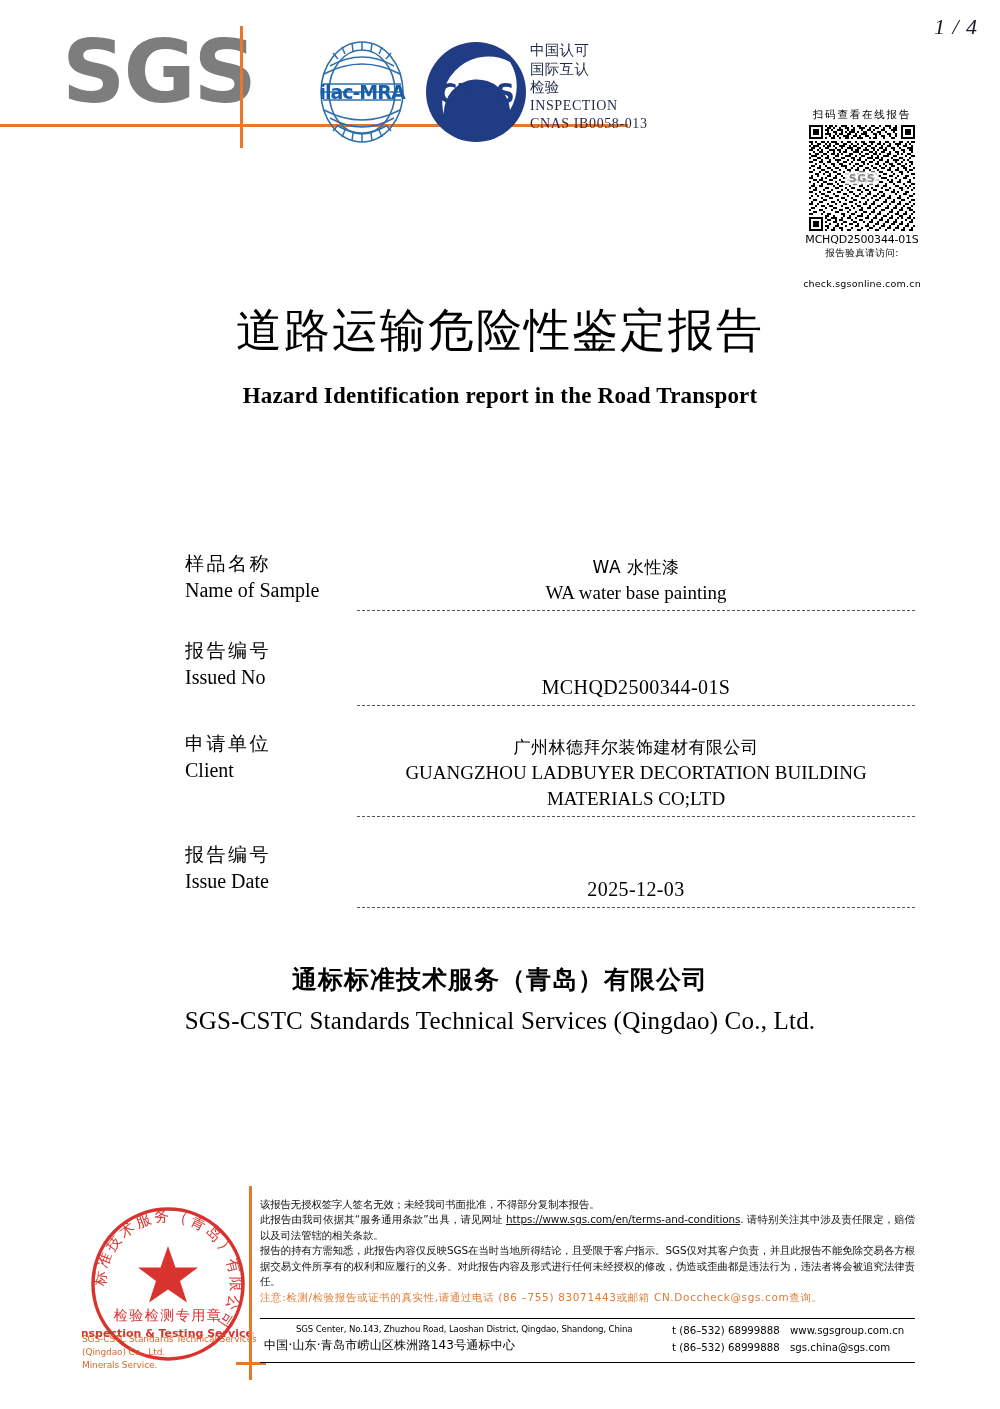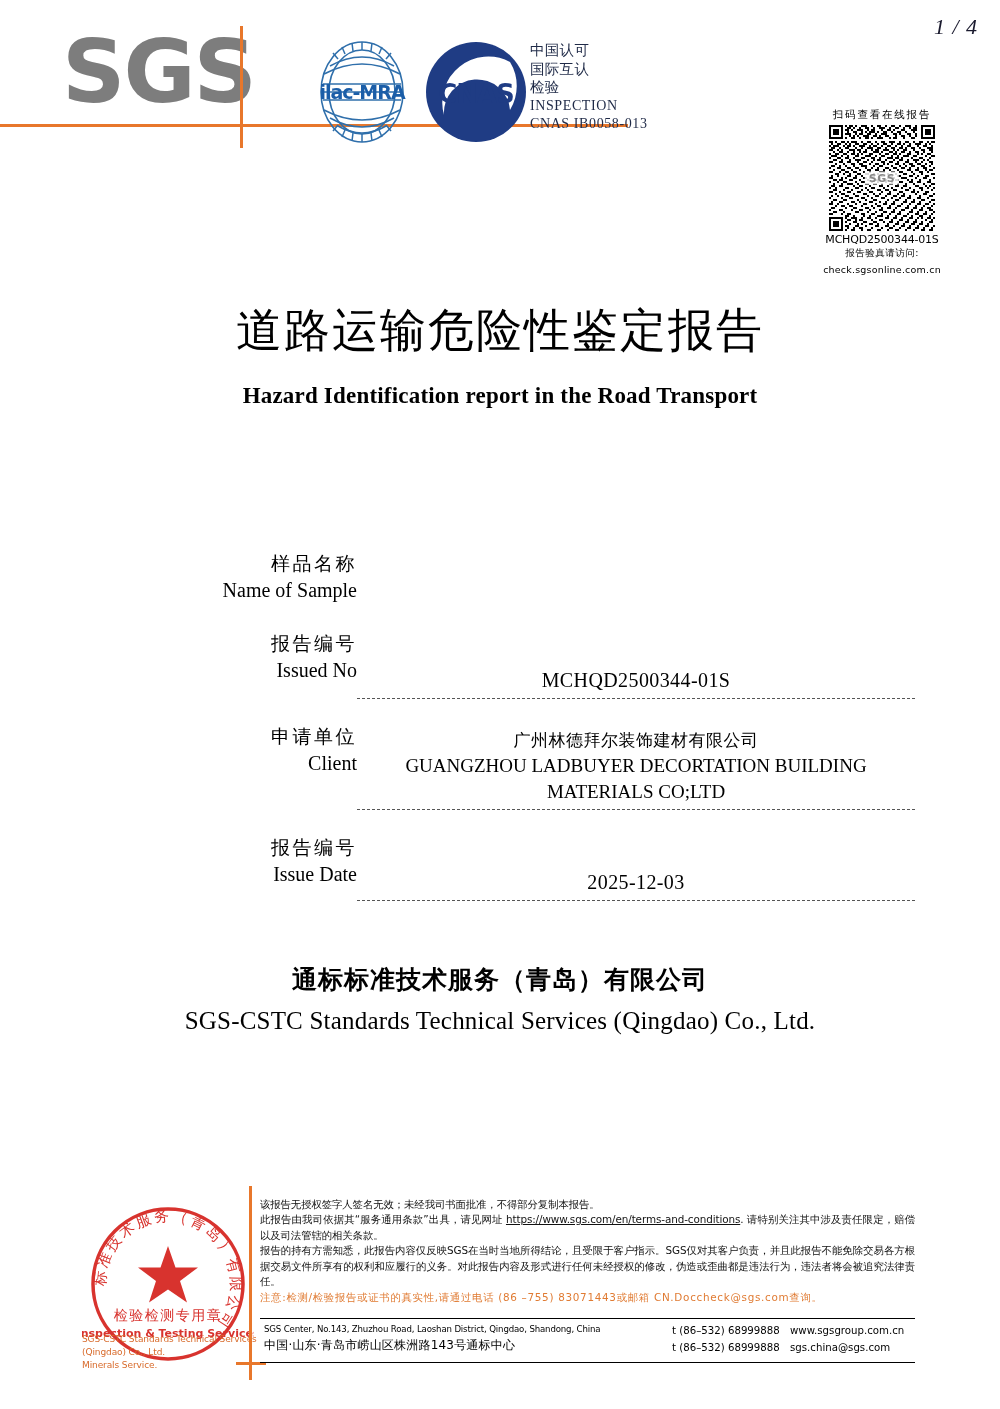--- a/index.html
+++ b/index.html
@@ -96,21 +96,21 @@
     line-height: 18.5px;
     color: #1f2a47;
     letter-spacing: 0.3px;
     white-space: nowrap;
   }
   .cnas-text .en { font-size: 14px; letter-spacing: 0.6px; }
 
   
   .qr-block {
     position: absolute;
-    left: 814px;
+    left: 794px;
     top: 108px;
     width: 136px;
     text-align: center;
   }
   .qr-caption {
     font-family: "DejaVu Sans", sans-serif;
     font-size: 10.5px;
     letter-spacing: 1.8px;
     color: #000;
     margin-bottom: 3px;
@@ -142,21 +142,21 @@
     font-family: "DejaVu Sans", sans-serif;
     font-size: 9.5px;
     color: #000;
     margin-top: 1px;
     letter-spacing: 0.5px;
   }
   .qr-verify-url {
     font-family: "DejaVu Sans", sans-serif;
     font-size: 9.5px;
     color: #000;
-    margin-top: 4px;
+    margin-top: 18px;
     letter-spacing: 0.2px;
   }
 
   
   .title-cn {
     position: absolute;
     left: 0; right: 0;
     top: 300px;
     text-align: center;
     font-family: "DejaVu Sans", sans-serif;
@@ -185,21 +185,21 @@
     width: 730px;
   }
   .field-row {
     position: relative;
     display: flex;
     align-items: flex-start;
   }
   .field-label {
     width: 172px;
     flex: 0 0 172px;
-    text-align: right;
+    text-align: left;
     padding-top: 2px;
   }
   .field-label .cn {
     display: block;
     font-family: "DejaVu Sans", sans-serif;
     font-size: 19px;
     letter-spacing: 2.5px;
     color: #000;
     line-height: 27px;
   }
@@ -360,20 +360,21 @@
     top: 1322px;
     width: 400px;
     font-family: "DejaVu Sans", sans-serif;
     color: #000;
   }
   .addr-en {
     font-size: 8.6px;
     line-height: 14px;
     letter-spacing: -0.15px;
     white-space: nowrap;
+    margin-left: 32px;
   }
   .addr-cn {
     font-size: 12px;
     line-height: 18px;
     letter-spacing: 0.2px;
     white-space: nowrap;
   }
   .tel-block {
     position: absolute;
     left: 672px;
@@ -1141,20 +1142,24 @@
   <div class="title-cn">道路运输危险性鉴定报告</div>
   <div class="title-en">Hazard Identification report in the Road Transport</div>
 
   <div class="fields">
 
     <div class="field-row row-sample">
       <div class="field-label">
         <span class="cn">样品名称</span>
         <span class="en">Name of Sample</span>
       </div>
+      <div class="field-value">
+        <span class="cn">WA 水性漆</span>
+        <span class="en">WA water base painting</span>
+      </div>
     </div>
 
     <div class="field-row row-issuedno">
       <div class="field-label">
         <span class="cn">报告编号</span>
         <span class="en">Issued No</span>
       </div>
       <div class="field-value">
         <span class="mono-val">MCHQD2500344-01S</span>
       </div>

